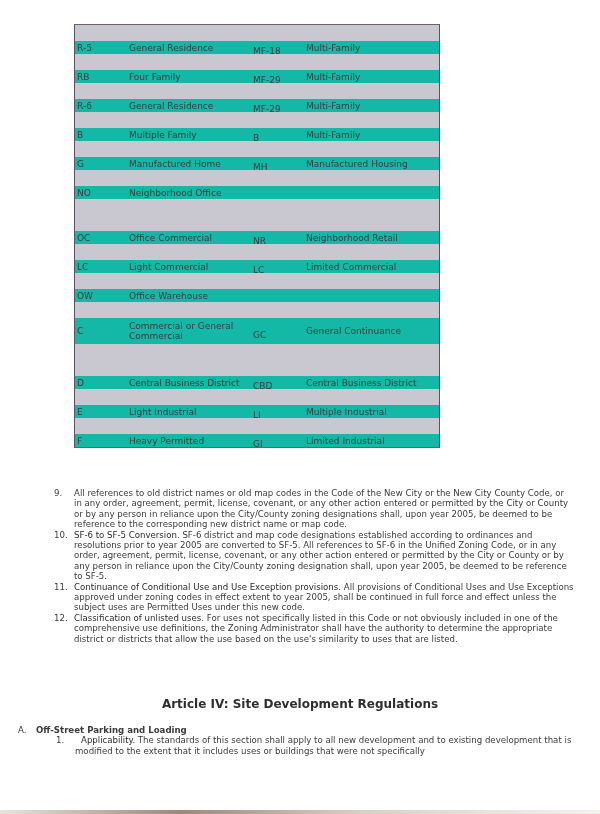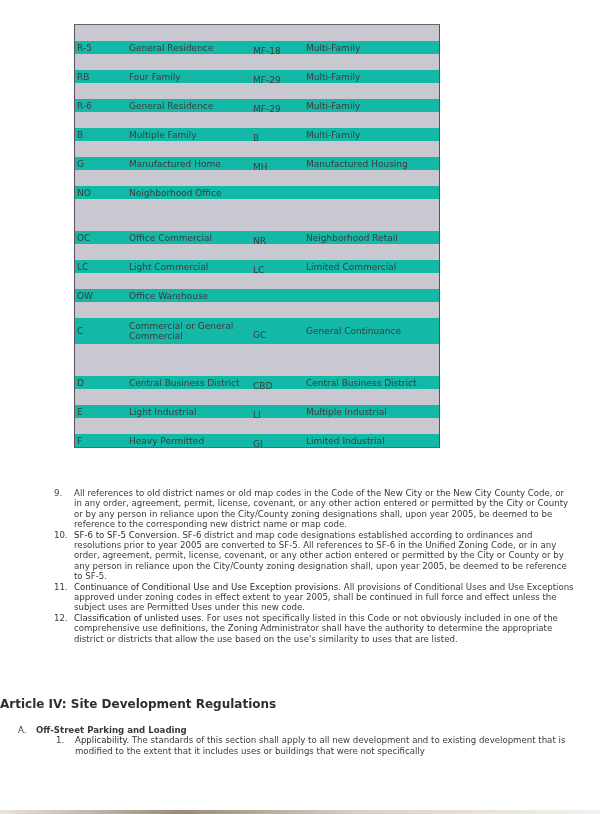--- a/index.html
+++ b/index.html
@@ -71,20 +71,21 @@
     .item-text b {
       font-weight: normal;
       color: #2a2a2a;
     }
 
     .article-title {
       position: absolute;
       left: 0;
       top: 697px;
       width: 600px;
+      text-align: center;
       font-size: 12px;
       font-weight: bold;
       color: #2e2e2e;
     }
     .section-a {
       position: absolute;
       left: 18px;
       top: 725px;
       width: 560px;
       font-size: 8.6px;
@@ -99,21 +100,21 @@
       width: 18px;
       font-weight: normal;
     }
     .sub {
       display: flex;
       margin-left: 38px;
     }
     .sub .num {
       width: 19px;
     }
-    .sub b { color: #2a2a2a; }
+    .sub b { color: #2a2a2a; margin-left: 6px; }
     .bottom-edge {
       position: absolute;
       left: 0;
       bottom: 0;
       width: 600px;
       height: 4px;
       background: linear-gradient(to right, #e8e4dc, #9a8a78 30%, #d8d0c4 60%, #f4f2ee);
     }
   </style>
 </head>

